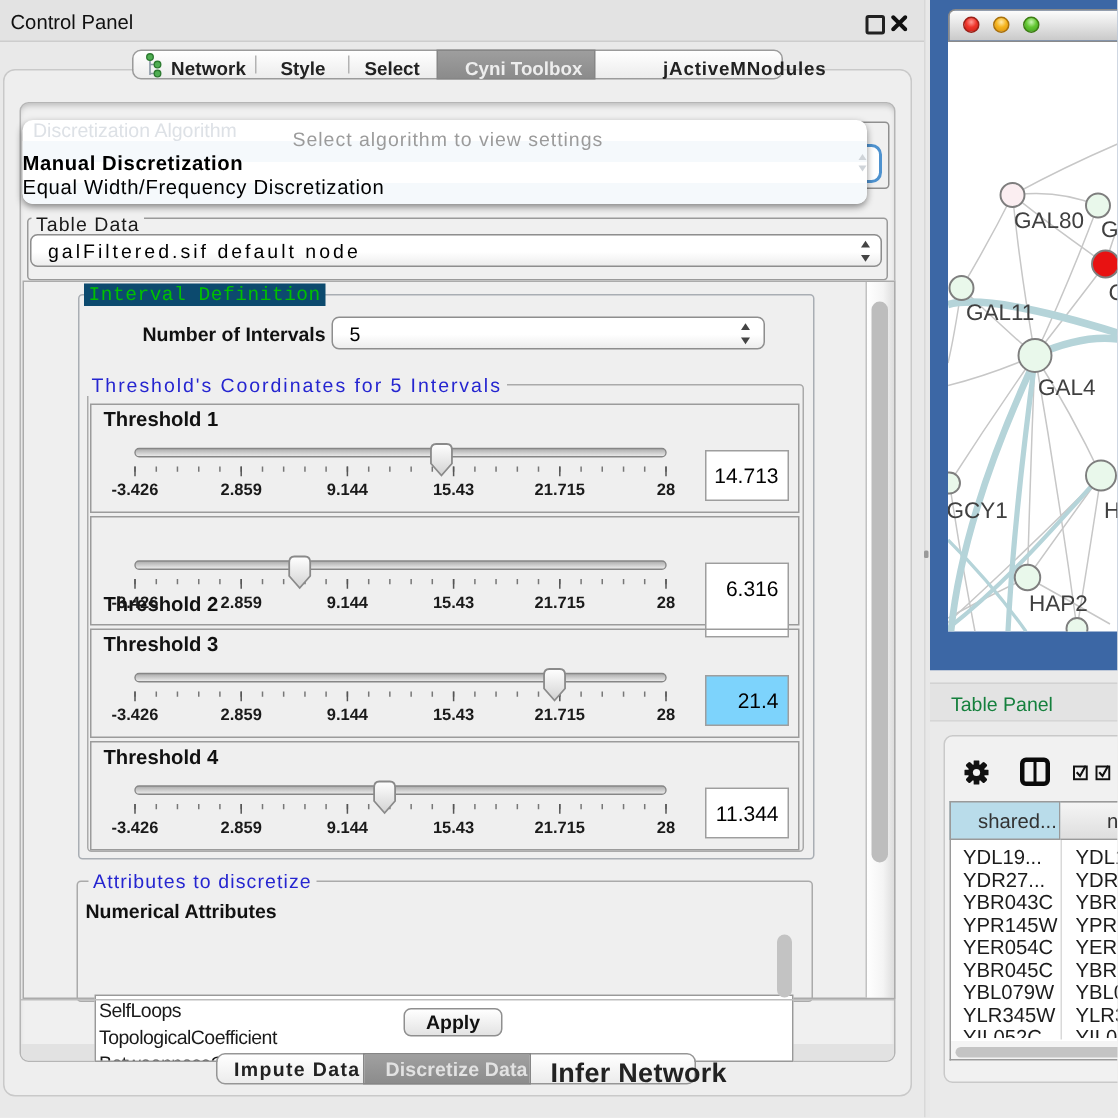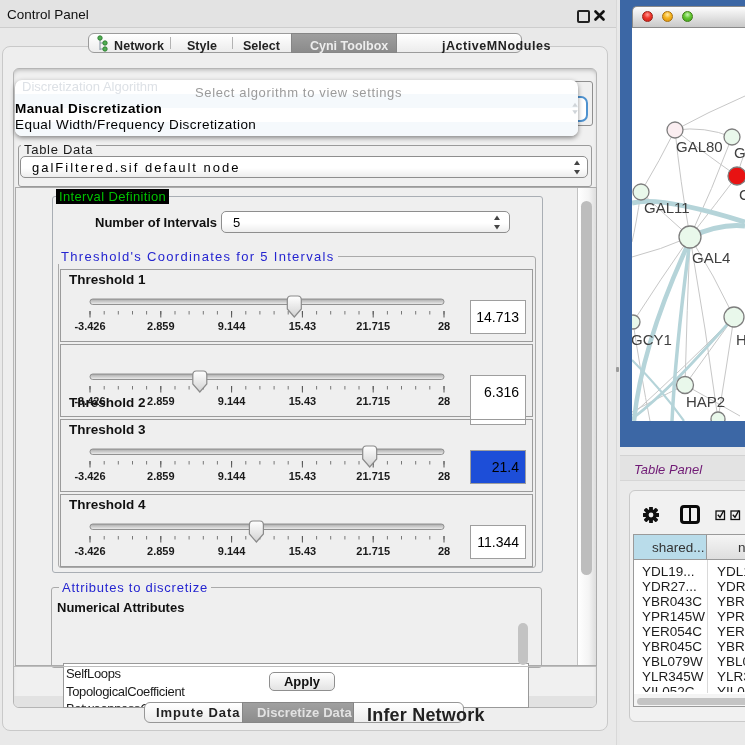--- a/index.html
+++ b/index.html
@@ -67,21 +67,21 @@
 <div class="txt" style="left:195px;top:85px;font-size:13px;letter-spacing:0.65px;color:#9b9b9b;">Select algorithm to view settings</div>
 <div class="txt" style="left:15px;top:101px;font-size:13.5px;font-weight:bold;letter-spacing:0.4px;color:#000;">Manual Discretization</div>
 <div class="txt" style="left:15px;top:117px;font-size:13.5px;letter-spacing:0.45px;color:#000;">Equal Width/Frequency Discretization</div>
 
 <svg class="abs" style="left:571px;top:101px;" width="8" height="15" viewBox="0 0 9 15">
     <path d="M4.5 1 L7.5 5.5 L1.5 5.5 Z" fill="#cfd4d9"></path>
     <path d="M4.5 14 L7.5 9.5 L1.5 9.5 Z" fill="#cfd4d9"></path>
   </svg>
 
 <div class="abs" style="left:52px;top:196px;width:491px;height:377px;border:1px solid #a9aeb4;border-radius:3px;box-sizing:border-box;"></div>
-<div class="txt" style="left:56px;top:189px;font-size:13px;letter-spacing:0.35px;color:#00c000;background:#000000;padding:0 3px;">Interval Definition</div>
+<div class="txt" style="left:56px;top:189px;font-size:13px;letter-spacing:0.35px;color:#00c000;background:#0c4a6e;padding:0 3px;font-family:Liberation Mono, monospace;">Interval Definition</div>
 
 <div class="txt" style="left:95px;top:215px;font-size:13px;font-weight:bold;color:#111;">Number of Intervals</div>
 <div class="abs" style="left:221px;top:211px;width:289px;height:22px;border:1px solid #8e8e8e;border-radius:5px;background:linear-gradient(#ffffff,#ffffff 55%,#ededed);box-sizing:border-box;"></div>
 <div class="txt" style="left:233px;top:215px;font-size:13px;color:#000;">5</div>
 <svg class="abs" style="left:492px;top:215px;" width="10" height="15" viewBox="0 0 10 15">
     <path d="M5 0.5 L8 5 L2 5 Z" fill="#444"></path>
     <path d="M5 14.5 L8 10 L2 10 Z" fill="#444"></path>
   </svg>
 
 <div class="abs" style="left:58px;top:256px;width:478px;height:312px;border:1px solid #aaaaaa;border-radius:3px;box-sizing:border-box;"></div>
@@ -246,21 +246,21 @@
     <line x1="313.2" y1="42" x2="313.2" y2="48.5" stroke="#555" stroke-width="1"></line>
     <line x1="384.0" y1="42" x2="384.0" y2="48.5" stroke="#555" stroke-width="1"></line>
 <text x="30.0" y="61" font-size="11" font-weight="bold" fill="#1a1a1a" text-anchor="middle" font-family="Liberation Sans">-3.426</text>
     <text x="100.8" y="61" font-size="11" font-weight="bold" fill="#1a1a1a" text-anchor="middle" font-family="Liberation Sans">2.859</text>
     <text x="171.6" y="61" font-size="11" font-weight="bold" fill="#1a1a1a" text-anchor="middle" font-family="Liberation Sans">9.144</text>
     <text x="242.39999999999998" y="61" font-size="11" font-weight="bold" fill="#1a1a1a" text-anchor="middle" font-family="Liberation Sans">15.43</text>
     <text x="313.2" y="61" font-size="11" font-weight="bold" fill="#1a1a1a" text-anchor="middle" font-family="Liberation Sans">21.715</text>
     <text x="384.0" y="61" font-size="11" font-weight="bold" fill="#1a1a1a" text-anchor="middle" font-family="Liberation Sans">28</text>
 <path d="M 302.7 31 Q 302.7 27 306.2 27 L 313.2 27 Q 316.7 27 316.7 31 L 316.7 40 L 309.7 48 L 302.7 40 Z" fill="url(#thg3)" stroke="#8a8a8a" stroke-width="1.2"></path>
 </svg>
-<div class="abs" style="left:470px;top:450px;width:56px;height:34px;border:1px solid #9e9e9e;background:#1d4ed8;box-sizing:border-box;font-size:14px;color:#000;text-align:right;line-height:32px;padding-right:6px;">21.4</div>
+<div class="abs" style="left:470px;top:450px;width:56px;height:34px;border:1px solid #9e9e9e;background:#7dd3fc;box-sizing:border-box;font-size:14px;color:#000;text-align:right;line-height:32px;padding-right:6px;">21.4</div>
 
 <div class="abs" style="left:60px;top:494px;width:473px;height:73px;border:1px solid #9b9b9b;box-sizing:border-box;"></div>
 <div class="txt" style="left:69px;top:497px;font-size:13.5px;font-weight:bold;color:#111;">Threshold 4</div>
 <svg class="abs" style="left:60px;top:494px;" width="473" height="73" viewBox="0 0 473 73">
 <defs>
 <linearGradient id="trg4" x1="0" y1="0" x2="0" y2="1">
         <stop offset="0" stop-color="#a9a9a9"></stop>
         <stop offset="1" stop-color="#efefef"></stop>
       </linearGradient>
 <linearGradient id="thg4" x1="0" y1="0" x2="0" y2="1">
@@ -387,21 +387,21 @@
 <text x="644" y="213">GAL11</text>
 <text x="692" y="263">GAL4</text>
 <text x="631" y="345">GCY1</text>
 <text x="736" y="345">H</text>
 <text x="686" y="407">HAP2</text>
 </g>
 </svg>
 
 <div class="abs" style="left:620px;top:447px;width:125px;height:298px;background:#eaeaea;"></div>
 <div class="abs" style="left:620px;top:455px;width:125px;height:26px;background:#e3e3e3;border-top:1px solid #d2d2d2;border-bottom:1px solid #d6d6d6;box-sizing:border-box;"></div>
-<div class="txt" style="left:634px;top:462px;font-size:13px;color:#701a75;font-style:italic;">Table Panel</div>
+<div class="txt" style="left:634px;top:462px;font-size:13px;color:#15803d;">Table Panel</div>
 
 <div class="abs" style="left:629px;top:490px;width:130px;height:232px;background:#f1f1f1;border:1px solid #c9c9c9;border-radius:6px;box-sizing:border-box;"></div>
 
 <svg class="abs" style="left:643px;top:507px;" width="16" height="16" viewBox="0 0 16 16">
 <rect x="6.1" y="-0.6" width="3.8" height="5" rx="1" transform="rotate(0 8 8)" fill="#111"></rect>
     <rect x="6.1" y="-0.6" width="3.8" height="5" rx="1" transform="rotate(45 8 8)" fill="#111"></rect>
     <rect x="6.1" y="-0.6" width="3.8" height="5" rx="1" transform="rotate(90 8 8)" fill="#111"></rect>
     <rect x="6.1" y="-0.6" width="3.8" height="5" rx="1" transform="rotate(135 8 8)" fill="#111"></rect>
     <rect x="6.1" y="-0.6" width="3.8" height="5" rx="1" transform="rotate(180 8 8)" fill="#111"></rect>
     <rect x="6.1" y="-0.6" width="3.8" height="5" rx="1" transform="rotate(225 8 8)" fill="#111"></rect>

